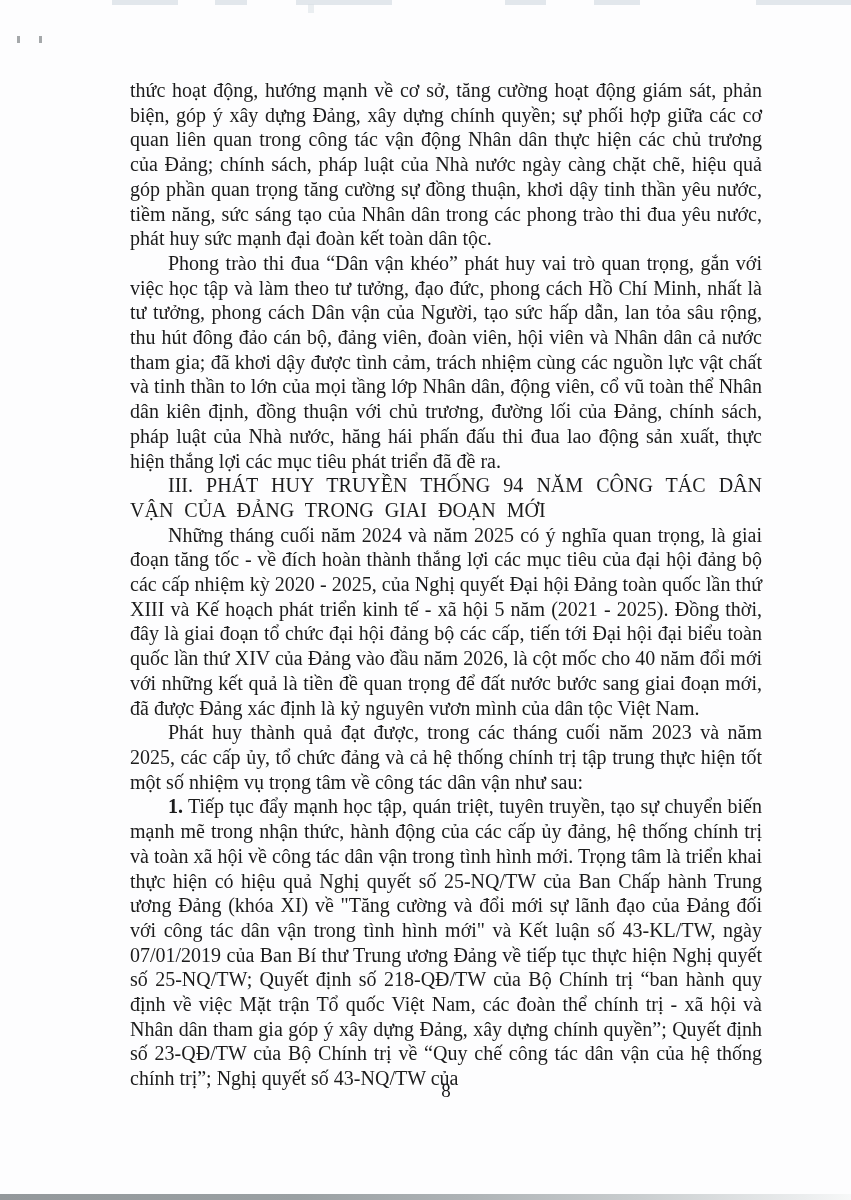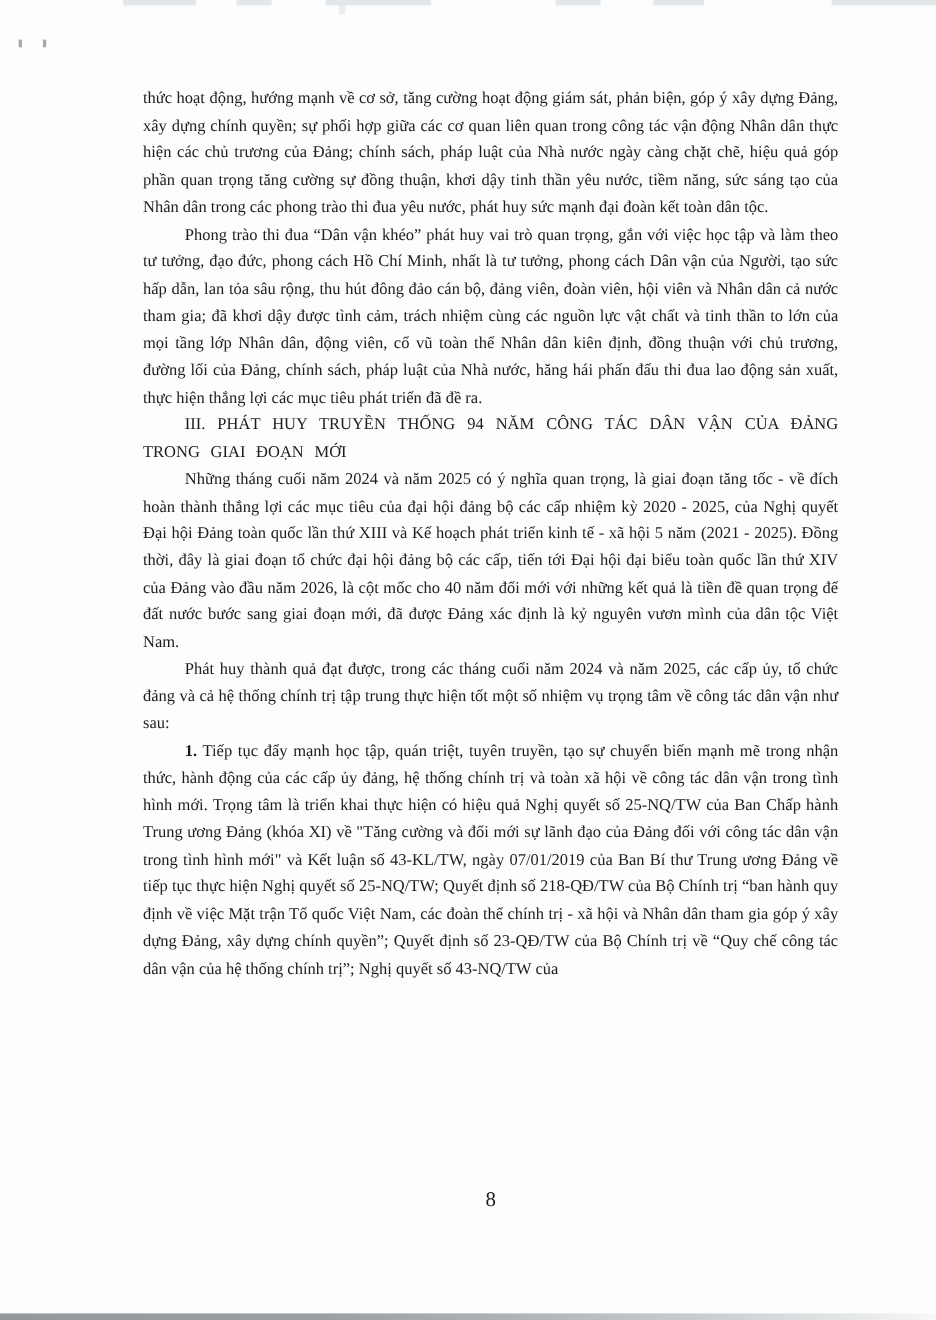--- a/index.html
+++ b/index.html
@@ -22,21 +22,21 @@
     left: 130px;
     top: 78px;
     width: 632px;
     font-size: 19.5px;
     line-height: 24.7px;
     text-align: justify;
   }
   .text-block p, .text-block h2 {
     margin: 0;
     padding: 0;
-    font-size: 15px;
+    font-size: 20px;
     line-height: 24.7px;
     font-weight: normal;
   }
   .indent { text-indent: 38px; }
   .heading {
     font-weight: bold;
     word-spacing: 6px;
     font-family: Liberation Serif, serif;
   }
   .bold-prefix { font-weight: bold; }
@@ -106,21 +106,21 @@
 
   <main class="text-block">
     <p class="body">thức hoạt động, hướng mạnh về cơ sở, tăng cường hoạt động giám sát, phản biện, góp ý xây dựng Đảng, xây dựng chính quyền; sự phối hợp giữa các cơ quan liên quan trong công tác vận động Nhân dân thực hiện các chủ trương của Đảng; chính sách, pháp luật của Nhà nước ngày càng chặt chẽ, hiệu quả góp phần quan trọng tăng cường sự đồng thuận, khơi dậy tinh thần yêu nước, tiềm năng, sức sáng tạo của Nhân dân trong các phong trào thi đua yêu nước, phát huy sức mạnh đại đoàn kết toàn dân tộc.</p>
 
     <p class="body indent">Phong trào thi đua “Dân vận khéo” phát huy vai trò quan trọng, gắn với việc học tập và làm theo tư tưởng, đạo đức, phong cách Hồ Chí Minh, nhất là tư tưởng, phong cách Dân vận của Người, tạo sức hấp dẫn, lan tỏa sâu rộng, thu hút đông đảo cán bộ, đảng viên, đoàn viên, hội viên và Nhân dân cả nước tham gia; đã khơi dậy được tình cảm, trách nhiệm cùng các nguồn lực vật chất và tinh thần to lớn của mọi tầng lớp Nhân dân, động viên, cổ vũ toàn thể Nhân dân kiên định, đồng thuận với chủ trương, đường lối của Đảng, chính sách, pháp luật của Nhà nước, hăng hái phấn đấu thi đua lao động sản xuất, thực hiện thắng lợi các mục tiêu phát triển đã đề ra.</p>
 
     <h2 class="heading indent">III. PHÁT HUY TRUYỀN THỐNG 94 NĂM CÔNG TÁC DÂN VẬN CỦA ĐẢNG TRONG GIAI ĐOẠN MỚI</h2>
 
     <p class="body indent">Những tháng cuối năm 2024 và năm 2025 có ý nghĩa quan trọng, là giai đoạn tăng tốc - về đích hoàn thành thắng lợi các mục tiêu của đại hội đảng bộ các cấp nhiệm kỳ 2020 - 2025, của Nghị quyết Đại hội Đảng toàn quốc lần thứ XIII và Kế hoạch phát triển kinh tế - xã hội 5 năm (2021 - 2025). Đồng thời, đây là giai đoạn tổ chức đại hội đảng bộ các cấp, tiến tới Đại hội đại biểu toàn quốc lần thứ XIV của Đảng vào đầu năm 2026, là cột mốc cho 40 năm đổi mới với những kết quả là tiền đề quan trọng để đất nước bước sang giai đoạn mới, đã được Đảng xác định là kỷ nguyên vươn mình của dân tộc Việt Nam.</p>
 
-    <p class="body indent">Phát huy thành quả đạt được, trong các tháng cuối năm 2024 và năm 2025, các cấp ủy, tổ chức đảng và cả hệ thống chính trị tập trung thực hiện tốt một số nhiệm vụ trọng tâm về công tác dân vận như sau:</p>
+    <p class="body indent">Phát huy thành quả đạt được, trong các tháng cuối năm 2023 và năm 2025, các cấp ủy, tổ chức đảng và cả hệ thống chính trị tập trung thực hiện tốt một số nhiệm vụ trọng tâm về công tác dân vận như sau:</p>
 
     <p class="body indent"><span class="bold-prefix">1.</span><span> Tiếp tục đẩy mạnh học tập, quán triệt, tuyên truyền, tạo sự chuyển biến mạnh mẽ trong nhận thức, hành động của các cấp ủy đảng, hệ thống chính trị và toàn xã hội về công tác dân vận trong tình hình mới. Trọng tâm là triển khai thực hiện có hiệu quả Nghị quyết số 25-NQ/TW của Ban Chấp hành Trung ương Đảng (khóa XI) về "Tăng cường và đổi mới sự lãnh đạo của Đảng đối với công tác dân vận trong tình hình mới" và Kết luận số 43-KL/TW, ngày 07/01/2019 của Ban Bí thư Trung ương Đảng về tiếp tục thực hiện Nghị quyết số 25-NQ/TW; Quyết định số 218-QĐ/TW của Bộ Chính trị “ban hành quy định về việc Mặt trận Tổ quốc Việt Nam, các đoàn thể chính trị - xã hội và Nhân dân tham gia góp ý xây dựng Đảng, xây dựng chính quyền”; Quyết định số 23-QĐ/TW của Bộ Chính trị về “Quy chế công tác dân vận của hệ thống chính trị”; Nghị quyết số 43-NQ/TW của</span></p>
   </main>
 
   <div class="page-number">8</div>
 
   <div class="bottom-bar"></div>
 </div>
 
 </body></html>

